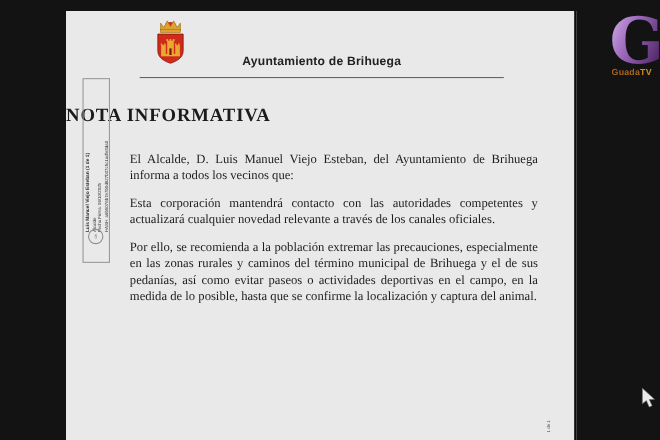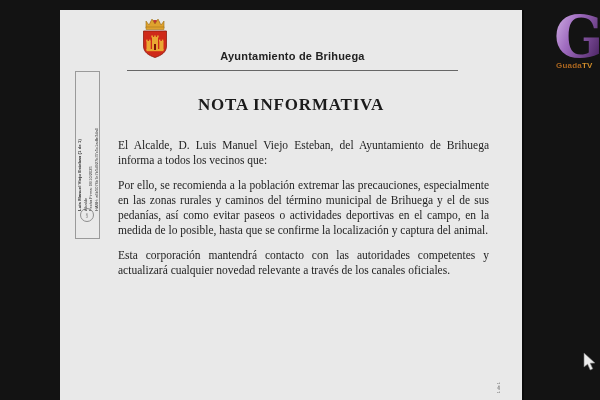--- a/index.html
+++ b/index.html
@@ -14,21 +14,21 @@
     background:#e9e9e9;border-right:2px solid #0b0b0b;
   }
   .coat{position:absolute;left:80px;top:3px;width:30px;height:46px;}
   .muni-header{
     position:absolute;left:67px;top:40px;width:331px;
     text-align:center;font-size:11px;font-weight:bold;color:#222;
     padding-bottom:8px;border-bottom:1px solid #666;
     letter-spacing:.2px;
   }
   .doc-title{
-    position:absolute;left:0;top:85px;width:100%;text-align:center;
+    position:absolute;left:0;top:85px;width:100%;text-align:left;
     font-family:"Liberation Serif",serif;font-weight:bold;
     font-size:17px;letter-spacing:.8px;color:#1b1b1b;
   }
   .body-text{
     position:absolute;left:58px;top:128px;width:387px;
     font-family:"Liberation Serif",serif;font-size:11.5px;line-height:1.3;
     color:#1e1e1e;text-align:justify;
   }
   .body-text p{margin:0 16px 10px 0;}
   
@@ -93,22 +93,22 @@
     </g>
     <rect x="14" y="31" width="2" height="6" fill="#7d1508"></rect>
   </svg>
 
   <div class="muni-header">Ayuntamiento de Brihuega</div>
 
   <div class="doc-title">NOTA INFORMATIVA</div>
 
   <div class="body-text">
     <p>El Alcalde, D. Luis Manuel Viejo Esteban, del Ayuntamiento de Brihuega informa a todos los vecinos que:</p>
+    <p>Esta corporación mantendrá contacto con las autoridades competentes y actualizará cualquier novedad relevante a través de los canales oficiales.</p>
     <p>Por ello, se recomienda a la población extremar las precauciones, especialmente en las zonas rurales y caminos del término municipal de Brihuega y el de sus pedanías, así como evitar paseos o actividades deportivas en el campo, en la medida de lo posible, hasta que se confirme la localización y captura del animal.</p>
-    <p>Esta corporación mantendrá contacto con las autoridades competentes y actualizará cualquier novedad relevante a través de los canales oficiales.</p>
   </div>
 
   <div class="sig-box">
     <div class="sig-text">
       <div class="l1">Luis Manuel Viejo Esteban (1 de 1)</div>
       <div>Alcalde</div>
       <div>Fecha Firma: 06/10/2025</div>
       <div>HASH: a6b5076b7e7b5d927b37c5c1adfe3da0</div>
     </div>
     <div class="seal">§</div>

